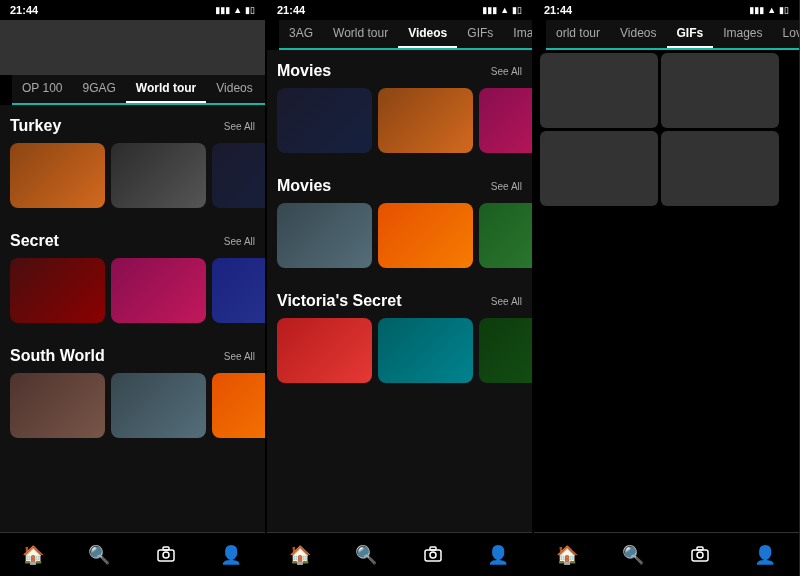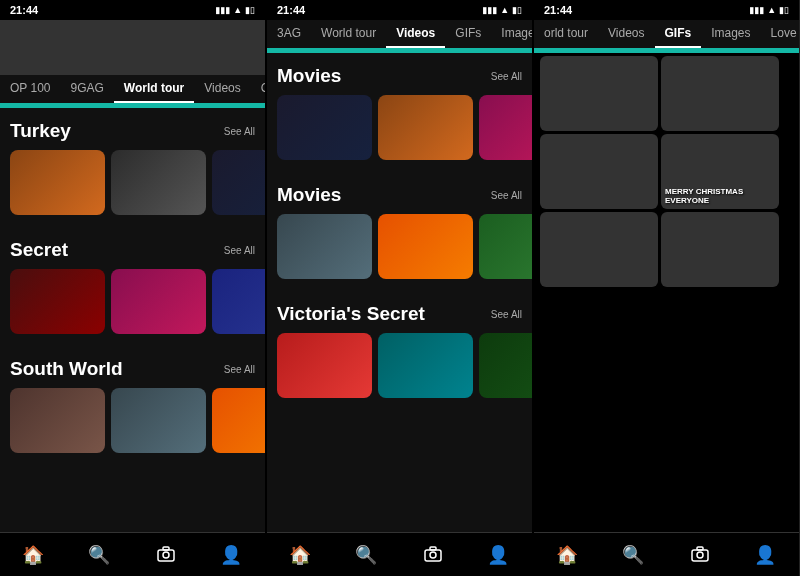--- a/index.html
+++ b/index.html
@@ -45,22 +45,23 @@
       color: #fff;
       font-size: 9px;
     }
 
     
     .nav-tabs {
       display: flex;
       background: #111;
       overflow-x: auto;
       scrollbar-width: none;
-      border-bottom: 5px solid #14b8a6;
-      flex-shrink: 0;
+      border-bottom: 2px solid #14b8a6;
+      flex-shrink: 0;
+      margin-left: 12px;
     }
     .nav-tabs::-webkit-scrollbar { display: none; }
     .nav-tab {
       color: #aaa;
       font-size: 12px;
       padding: 6px 10px;
       white-space: nowrap;
       cursor: pointer;
       flex-shrink: 0;
     }
@@ -85,21 +86,21 @@
       padding: 8px 0;
     }
     .section-header {
       display: flex;
       justify-content: space-between;
       align-items: center;
       padding: 4px 10px;
     }
     .section-title {
       color: #fff;
-      font-size: 19px;
+      font-size: 16px;
       font-weight: 700;
     }
     .see-all {
       color: #aaa;
       font-size: 10px;
     }
     .section-scroll {
       display: flex;
       gap: 6px;
       padding: 4px 10px;
@@ -359,26 +360,20 @@
     <div class="nav-tab">Love sto</div>
   </div>
 
   <div style="flex:1;overflow-y:auto;overflow-x:hidden;scrollbar-width:none;padding:3px;">
 
     <div class="grid-row">
       <div class="grid-cell c6" style="width:118px;height:75px;"></div>
       <div class="grid-cell c2" style="width:118px;height:75px;"></div>
     </div>
 
-    <div class="grid-row">
-      <div class="grid-cell c7" style="width:118px;height:75px;"></div>
-      <div class="grid-cell c9" style="width:118px;height:75px;position:relative;">
-        <span style="position:absolute;bottom:4px;left:4px;right:4px;color:#fff;font-size:8px;font-weight:700;text-shadow:1px 1px 2px rgba(0,0,0,0.9);">MERRY CHRISTMAS EVERYONE</span>
-      </div>
-    </div>
 
 
     <div class="grid-row">
       <div class="grid-cell c12" style="width:118px;height:75px;"></div>
       <div class="grid-cell c10" style="width:118px;height:75px;"></div>
     </div>
   </div>
 
   <div class="bottom-nav">
     <div class="bottom-nav-item">🏠</div>

